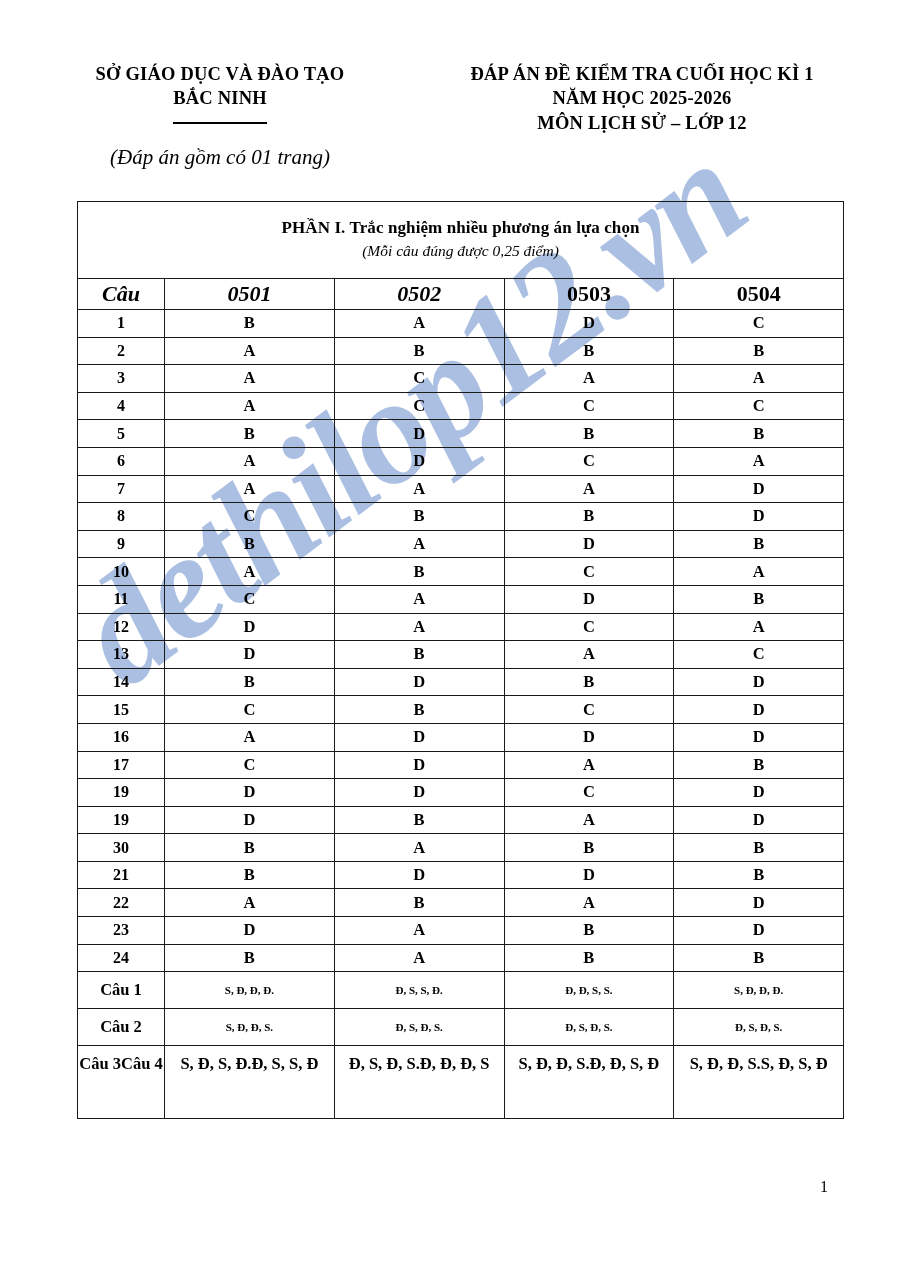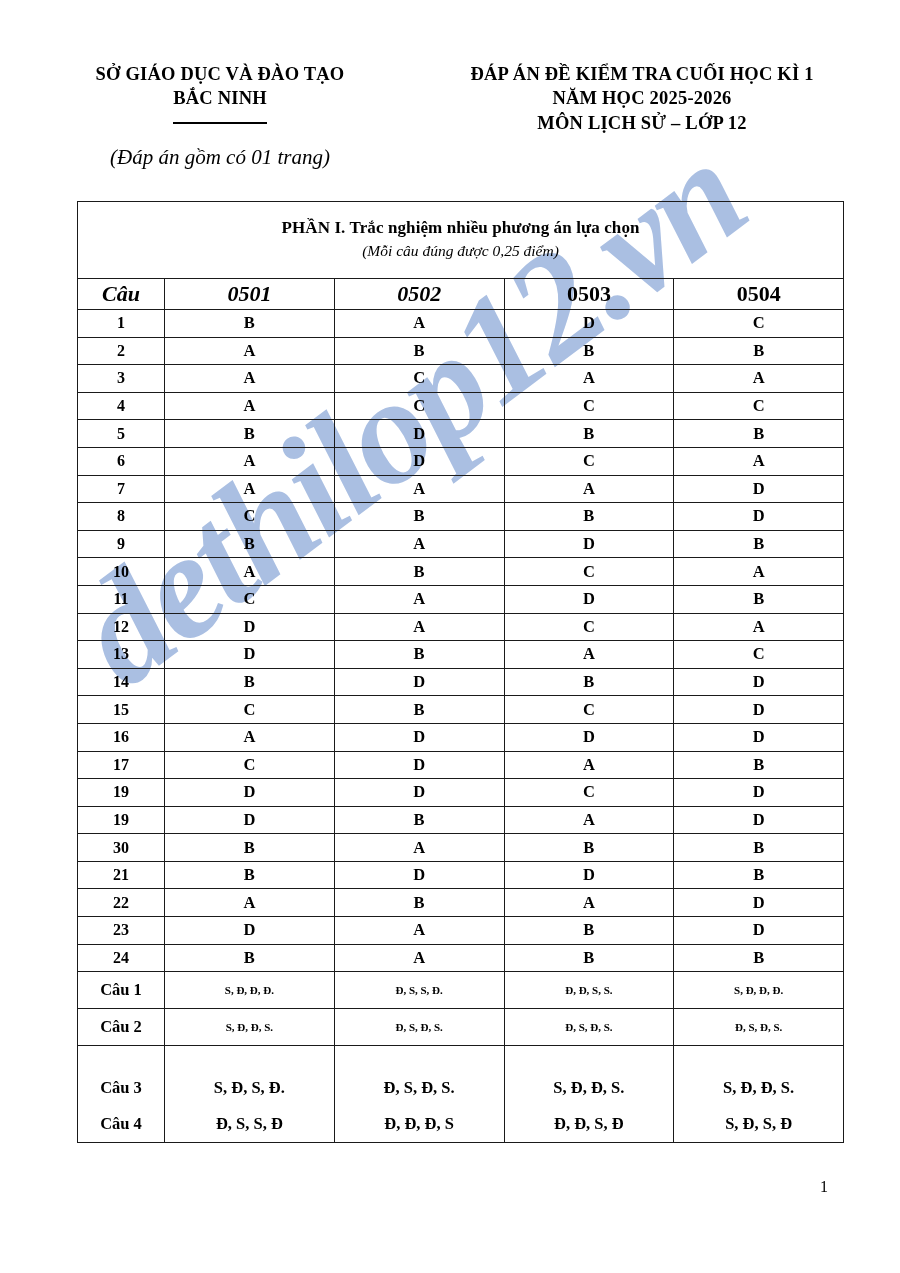--- a/index.html
+++ b/index.html
@@ -159,24 +159,23 @@
   }
   .p2-row .p2-label {
     font-size: 16.5px;
   }
   .p2-merged td {
     height: 72px;
     padding: 0 !important;
   }
   .p2-stack {
     display: flex;
-    flex-direction: column;
+    flex-direction: row;
     justify-content: center;
     height: 72px;
-    margin-top: 24px;
   }
   .p2-stack > div {
     height: 36px;
     line-height: 36px;
     font-weight: 700;
     font-size: 16.5px;
   }
 
   
   .page-number {

